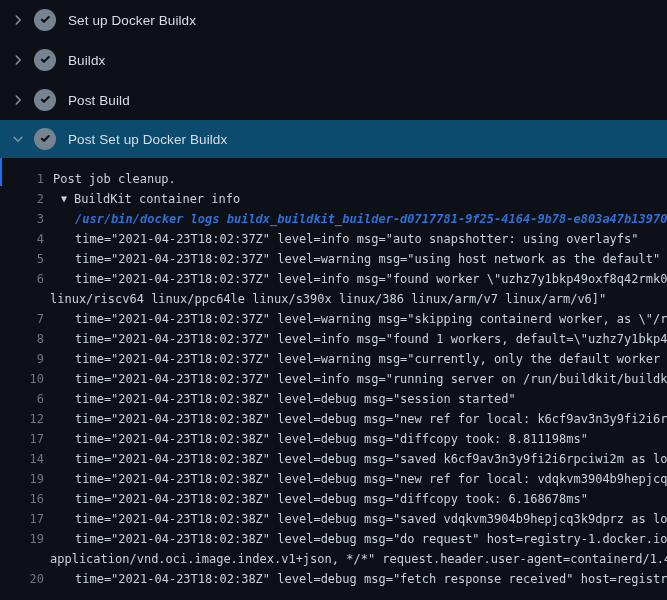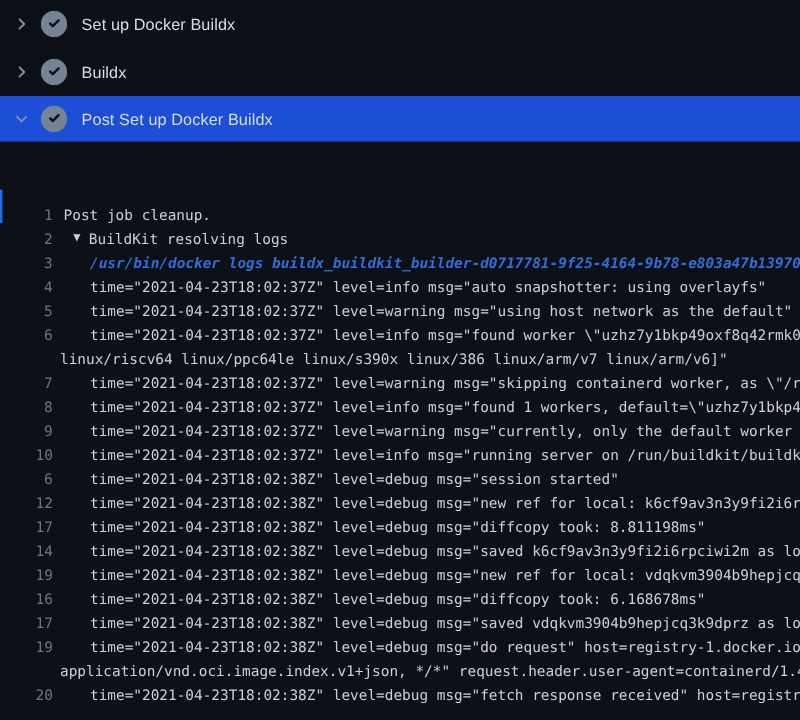--- a/index.html
+++ b/index.html
@@ -9,21 +9,21 @@
     font-family:"Liberation Sans", sans-serif;
     position:relative;
   }
   .panel{position:absolute;inset:0;}
   
   .step-row{
     display:flex;align-items:center;
     height:40px;padding-left:10px;box-sizing:border-box;
     cursor:pointer;
   }
-  .step-row.expanded{height:38px;background:#1d4ed8;}
+  .step-row.expanded{height:38px;background:#0c4a6e;}
   .chev{width:16px;height:16px;flex:none;display:flex;align-items:center;justify-content:center;margin-right:8px;}
   .chev svg{display:block;}
   .chev.down svg{transform:rotate(90deg);}
   .check{width:22px;height:22px;flex:none;margin-right:12px;display:flex;align-items:center;justify-content:center;}
   .step-label{
     font-size:13.5px;font-weight:400;color:#d8dee6;letter-spacing:.1px;
     white-space:nowrap;
   }
   
   .log-area{
@@ -78,20 +78,34 @@
     </span>
     <span class="check">
       <svg viewBox="0 0 16 16" width="22" height="22">
         <circle cx="8" cy="8" r="8" fill="#768390"></circle>
         <path d="M11.28 5.28a.75.75 0 0 1 0 1.06l-3.5 3.5a.75.75 0 0 1-1.06 0l-1.5-1.5a.75.75 0 1 1 1.06-1.06l.97.97 2.97-2.97a.75.75 0 0 1 1.06 0z" fill="#0d1117"></path>
       </svg>
     </span>
     <span class="step-label">Buildx</span>
   </div>
 
+  <div class="step-row">
+    <span class="chev">
+      <svg viewBox="0 0 16 16" width="14" height="14">
+            <path d="M6 3.5l4.5 4.5L6 12.5" stroke="#8b949e" stroke-width="1.7" fill="none" stroke-linecap="round" stroke-linejoin="round"></path>
+          </svg>
+    </span>
+    <span class="check">
+      <svg viewBox="0 0 16 16" width="22" height="22">
+        <circle cx="8" cy="8" r="8" fill="#768390"></circle>
+        <path d="M11.28 5.28a.75.75 0 0 1 0 1.06l-3.5 3.5a.75.75 0 0 1-1.06 0l-1.5-1.5a.75.75 0 1 1 1.06-1.06l.97.97 2.97-2.97a.75.75 0 0 1 1.06 0z" fill="#0d1117"></path>
+      </svg>
+    </span>
+    <span class="step-label">Post Build</span>
+  </div>
 
   <div class="step-row expanded">
     <span class="chev down">
       <svg viewBox="0 0 16 16" width="14" height="14">
             <path d="M6 3.5l4.5 4.5L6 12.5" stroke="#8b949e" stroke-width="1.7" fill="none" stroke-linecap="round" stroke-linejoin="round"></path>
           </svg>
     </span>
     <span class="check">
       <svg viewBox="0 0 16 16" width="22" height="22">
         <circle cx="8" cy="8" r="8" fill="#768390"></circle>
@@ -107,21 +121,21 @@
     <span class="lnum">1</span>
     <span class="ind base"></span>
     
     <span class="ltext">Post job cleanup.</span>
   </div>
 
   <div class="log-row">
     <span class="lnum">2</span>
     <span class="ind group"></span>
     <span class="toggle" style="display: inline;">▼</span>
-    <span class="ltext">BuildKit resolving logs</span>
+    <span class="ltext">BuildKit container info</span>
   </div>
 
   <div class="log-row">
     <span class="lnum">3</span>
     <span class="ind content"></span>
     
     <span class="ltext command">/usr/bin/docker logs buildx_buildkit_builder-d0717781-9f25-4164-9b78-e803a47b13970</span>
   </div>
 
   <div class="log-row">

